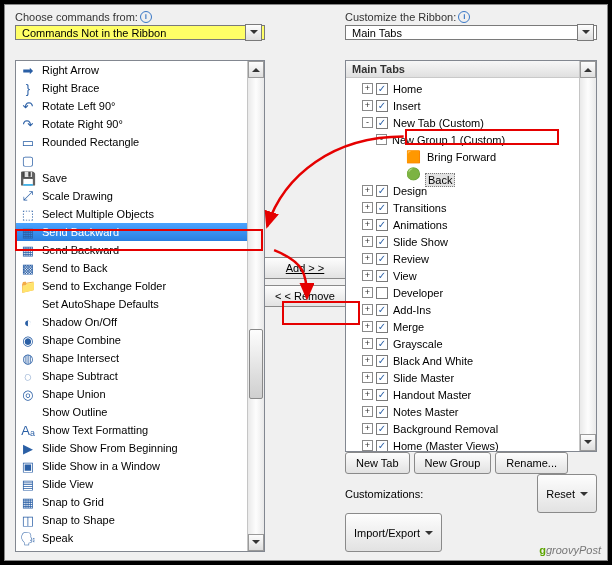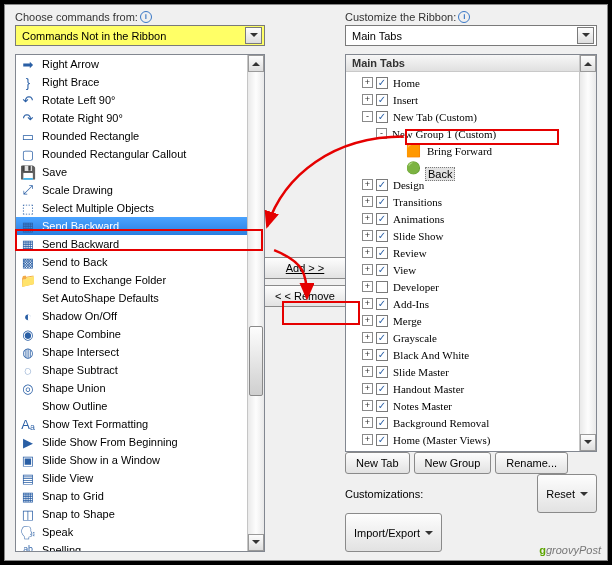--- a/index.html
+++ b/index.html
@@ -4,41 +4,41 @@
 <style>
   * { box-sizing: border-box; font-family: "Segoe UI", Tahoma, sans-serif; font-size: 11px; }
   body { margin:0; background:#000; padding:4px; }
   .frame { width:604px; height:557px; background:#f0f0f0; border:1px solid #888; padding:6px 10px 8px 10px; position:relative; }
   .cols { display:flex; gap:10px; height:100%; }
   .leftcol { width:250px; display:flex; flex-direction:column; }
   .midcol { width:60px; display:flex; flex-direction:column; align-items:center; justify-content:center; gap:6px; }
   .rightcol { flex:1; display:flex; flex-direction:column; }
   .label-row { display:flex; align-items:center; gap:2px; margin-bottom:2px; color:#333; }
   .info-icon { display:inline-flex; width:12px; height:12px; border:1px solid #3a78c6; border-radius:50%; color:#3a78c6; align-items:center; justify-content:center; font-size:8px; font-weight:bold; line-height:1; }
-  .dropdown { height:21px; border:1px solid #7a7a7a; background:#fff; display:flex; align-items:center; justify-content:space-between; padding:0 2px 0 6px; margin-bottom:8px; }
+  .dropdown { height:15px; border:1px solid #7a7a7a; background:#fff; display:flex; align-items:center; justify-content:space-between; padding:0 2px 0 6px; margin-bottom:20px; }
   .dropdown.hl { background:#ffff66; }
   .dd-btn { width:17px; height:17px; border:1px solid #7a7a7a; background:linear-gradient(#fdfdfd,#dedede); display:flex; align-items:center; justify-content:center; }
   .dd-btn::after { content:""; border:4px solid transparent; border-top-color:#333; margin-top:3px; }
   .listbox { flex:1; border:1px solid #828790; background:#fff; overflow:hidden; display:flex; position:relative; }
   .list-inner { flex:1; overflow:hidden; }
   .sbar { width:17px; background:linear-gradient(90deg,#e9e9e9,#fdfdfd,#e9e9e9); border-left:1px solid #c5c5c5; display:flex; flex-direction:column; }
   .sbtn { height:17px; background:linear-gradient(#fdfdfd,#dedede); border:1px solid #9a9a9a; margin:0; display:flex; align-items:center; justify-content:center; }
   .sbtn.up::after{content:"";border:4px solid transparent;border-bottom-color:#333;margin-bottom:3px;}
   .sbtn.dn::after{content:"";border:4px solid transparent;border-top-color:#333;margin-top:3px;}
   .strack{flex:1; position:relative;}
   .thumb{position:absolute; left:1px; right:1px; top:55%; height:70px; background:linear-gradient(#fdfdfd,#cfcfcf); border:1px solid #8a8a8a; border-radius:2px;}
   .cmd-row { height:18px; display:flex; align-items:center; gap:6px; padding:0 4px; white-space:nowrap; overflow:hidden; }
   .cmd-row.sel { background:linear-gradient(#4aa3ff,#2a7fe0); color:#fff; }
   .cmd-ico { width:16px; height:16px; display:flex; align-items:center; justify-content:center; color:#2a5fa5; font-size:13px; }
   .tree-title { background:linear-gradient(#f7f7f7,#e0e0e0); border-bottom:1px solid #c9c9c9; padding:2px 6px; font-weight:bold; color:#333; }
   .tree { padding:2px 2px; }
   .trow { height:17px; display:flex; align-items:center; gap:3px; white-space:nowrap; }
   .expando { width:11px; height:11px; border:1px solid #8a8a8a; background:#fff; display:flex; align-items:center; justify-content:center; font-size:9px; line-height:1; color:#333;}
   .cb { width:12px; height:12px; border:1px solid #7a7a7a; background:#fff; display:flex; align-items:center; justify-content:center; font-size:10px; color:#2a5fa5; }
-  .tree .lbl { padding:0 2px;font-family:Liberation Serif, serif; }
+  .tree .lbl { padding:0 2px; }
   .tree .sel { background:#e3e3e3; border:1px dotted #7a7a7a; padding:0 2px;margin-top:13px; }
   .indent1{padding-left:14px;} .indent2{padding-left:28px;} .indent3{padding-left:42px;}
   .btn { border:1px solid #8a8a8a; background:linear-gradient(#fdfdfd,#e2e2e2); height:22px; padding:0 10px; display:inline-flex; align-items:center; justify-content:center; border-radius:3px; }
   .btn-row { display:flex; gap:4px; }
   .subrow { display:flex; align-items:center; justify-content:space-between; }
   .mini { padding:0 8px; height:39px; }
   .mini .caret::after{content:"";display:inline-block;margin-left:5px;border:4px solid transparent;border-top-color:#333;transform:translateY(2px);}
   .mid-btn { width:94px; }
   
   .overlay{position:absolute; inset:0; pointer-events:none;}
@@ -80,21 +80,20 @@
             <div class="cmd-row">
               <span class="cmd-ico">↷</span>
               <span>Rotate Right 90°</span>
             </div>
             <div class="cmd-row">
               <span class="cmd-ico">▭</span>
               <span>Rounded Rectangle</span>
             </div>
             <div class="cmd-row">
               <span class="cmd-ico">▢</span>
-              <span>Rounded Rectangular Callout</span>
             </div>
             <div class="cmd-row">
               <span class="cmd-ico">💾</span>
               <span>Save</span>
             </div>
             <div class="cmd-row">
               <span class="cmd-ico">⤢</span>
               <span>Scale Drawing</span>
             </div>
             <div class="cmd-row">

